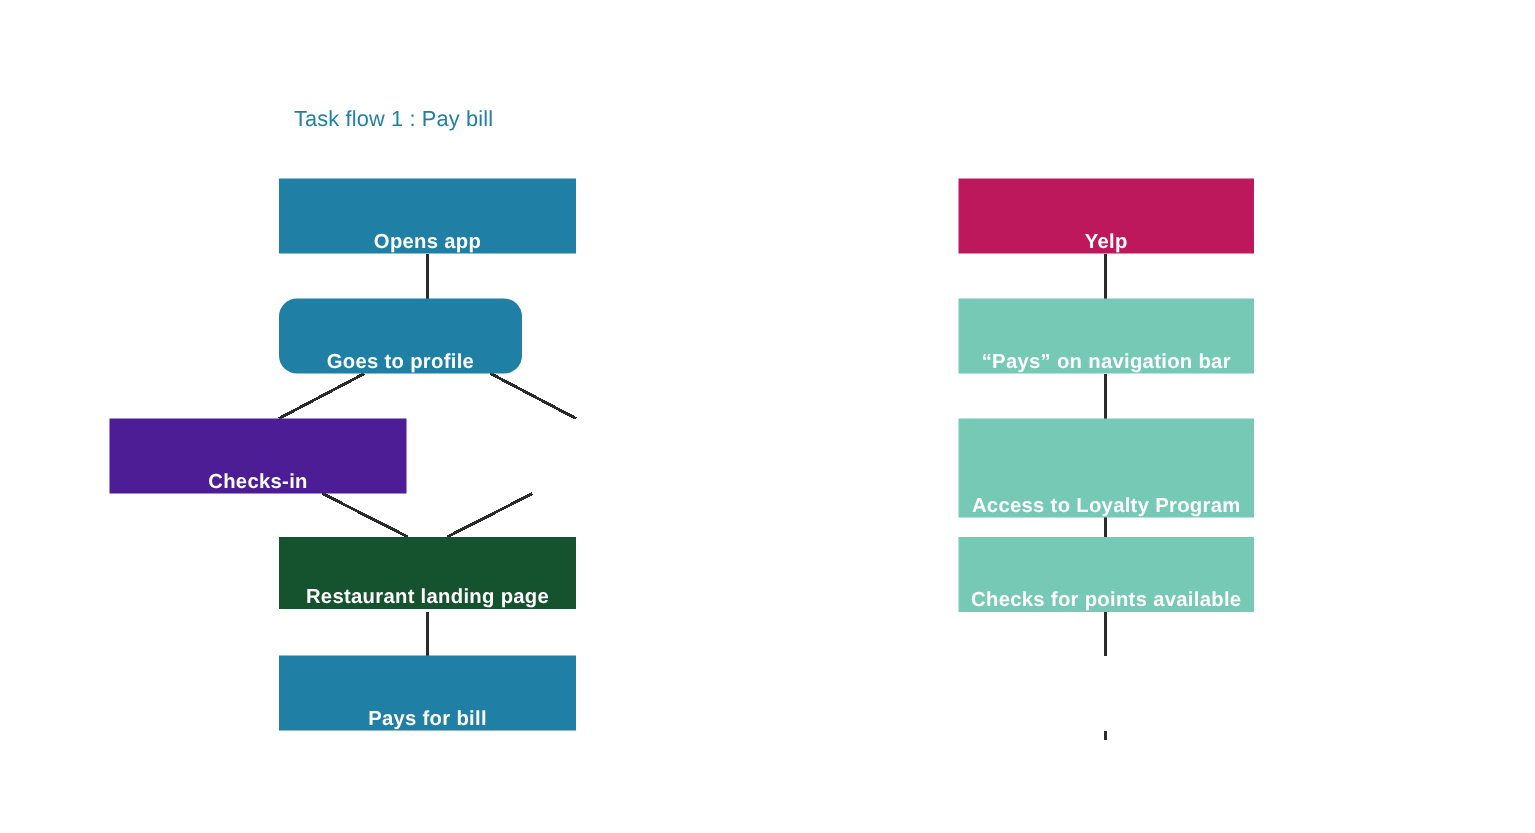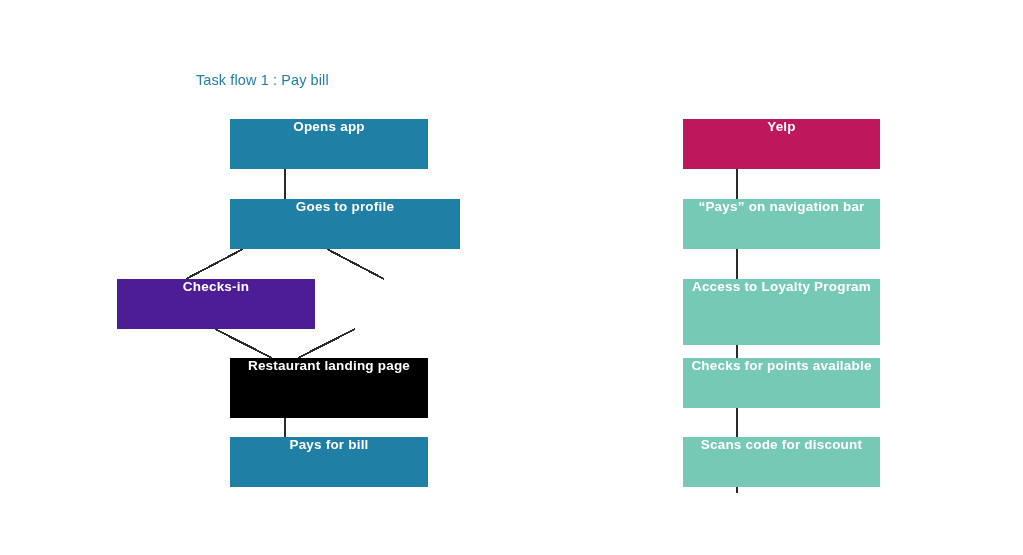--- a/index.html
+++ b/index.html
@@ -44,30 +44,29 @@
     left: 0;
     top: 0;
     width: 1023px;
     height: 555px;
     pointer-events: none;
   }
   .node {
     position: absolute;
     box-sizing: border-box;
     display: flex;
-    align-items: flex-start;
+    align-items: flex-end;
     justify-content: center;
     color: #ffffff;
     font-size: 13.5px;
     font-weight: bold;
     letter-spacing: 0.2px;
     text-align: center;
     line-height: 1.2;
     z-index: 2;
-    margin-left: 44px;
   }
   .node-label {
     display: block;
     padding: 0 6px;
     white-space: nowrap;
   }
 </style>
 </head>
 <body>
 
@@ -85,43 +84,40 @@
       <line x1="737" y1="329" x2="737" y2="358" stroke="#2b2b2b" stroke-width="2" shape-rendering="crispEdges"></line>
       <line x1="737" y1="408" x2="737" y2="437" stroke="#2b2b2b" stroke-width="2" shape-rendering="crispEdges"></line>
       <line x1="737" y1="487" x2="737" y2="493" stroke="#2b2b2b" stroke-width="2" shape-rendering="crispEdges"></line>
     </svg>
 
   <div class="flow-title" id="title-left">Task flow 1 : Pay bill</div>
 
   <div class="node" style="left: 186px; top: 119px; width: 198px; height: 50px; background: rgb(31, 127, 165); color: rgb(255, 255, 255);">
     <span class="node-label">Opens app</span>
   </div>
-  <div class="node" style="left: 186px; top: 199px; width: 230px; height: 50px; background: rgb(31, 127, 165); color: rgb(255, 255, 255);">
+  <div class="node" style="left: 186px; top: 199px; width: 162px; height: 50px; background: rgb(31, 127, 165); color: rgb(255, 255, 255); border-radius: 12px;">
     <span class="node-label">Goes to profile</span>
   </div>
   <div class="node" style="left: 73px; top: 279px; width: 198px; height: 50px; background: #4c1d95; color: rgb(255, 255, 255);">
     <span class="node-label">Checks-in</span>
   </div>
-  <div class="node" style="left: 186px; top: 358px; width: 198px; height: 60px; background: #000000; color: rgb(255, 255, 255);">
+  <div class="node" style="left: 186px; top: 358px; width: 198px; height: 48px; background: #14532d; color: rgb(255, 255, 255);">
     <span class="node-label">Restaurant landing page</span>
   </div>
   <div class="node" style="left: 186px; top: 437px; width: 198px; height: 50px; background: rgb(31, 127, 165); color: rgb(255, 255, 255);">
     <span class="node-label">Pays for bill</span>
   </div>
 
 
   <div class="node" style="left: 639px; top: 119px; width: 197px; height: 50px; background: #be185d; color: rgb(255, 255, 255);">
     <span class="node-label">Yelp</span>
   </div>
   <div class="node" style="left: 639px; top: 199px; width: 197px; height: 50px; background: rgb(118, 201, 181); color: rgb(255, 255, 255);">
     <span class="node-label">“Pays” on navigation bar</span>
   </div>
   <div class="node" style="left: 639px; top: 279px; width: 197px; height: 66px; background: rgb(118, 201, 181); color: rgb(255, 255, 255);">
     <span class="node-label">Access to Loyalty Program</span>
   </div>
   <div class="node" style="left: 639px; top: 358px; width: 197px; height: 50px; background: rgb(118, 201, 181); color: rgb(255, 255, 255);">
     <span class="node-label">Checks for points available</span>
   </div>
-  <div class="node" style="left: 639px; top: 437px; width: 197px; height: 50px; background: rgb(118, 201, 181); color: rgb(255, 255, 255);">
-    <span class="node-label">Scans code for discount</span>
-  </div>
 
 </div>
 
 </body></html>

